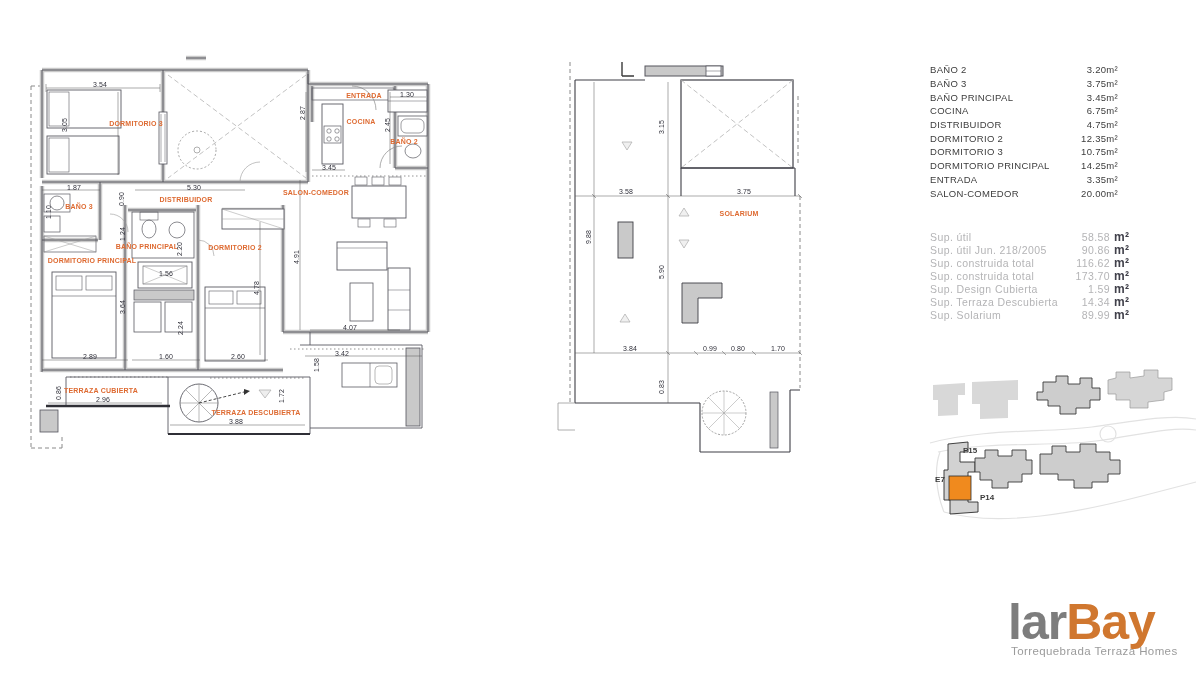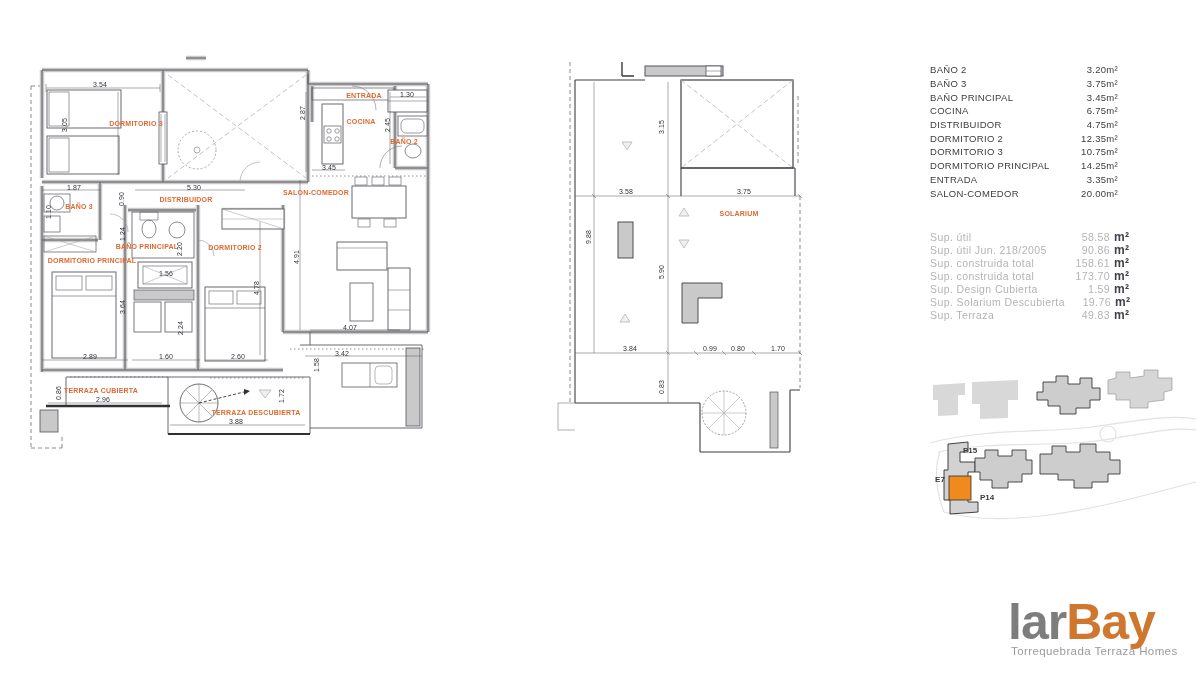--- a/index.html
+++ b/index.html
@@ -368,45 +368,45 @@
       </div>
 
       <div class="srow">
         <span class="slabel">Sup. útil  Jun. 218/2005</span>
         <span class="sval">90.86</span>
         <span class="sunit">m²</span>
       </div>
 
       <div class="srow">
         <span class="slabel">Sup. construida total</span>
-        <span class="sval">158.61</span>
+        <span class="sval">116.62</span>
         <span class="sunit">m²</span>
       </div>
 
       <div class="srow">
         <span class="slabel">Sup. construida total</span>
         <span class="sval">173.70</span>
         <span class="sunit">m²</span>
       </div>
 
       <div class="srow">
         <span class="slabel">Sup. Design Cubierta</span>
         <span class="sval">1.59</span>
         <span class="sunit">m²</span>
       </div>
 
       <div class="srow">
-        <span class="slabel">Sup. Solarium Descubierta</span>
-        <span class="sval">19.76</span>
-        <span class="sunit">m²</span>
-      </div>
-
-      <div class="srow">
-        <span class="slabel">Sup. Terraza</span>
-        <span class="sval">49.83</span>
+        <span class="slabel">Sup. Terraza Descubierta</span>
+        <span class="sval">14.34</span>
+        <span class="sunit">m²</span>
+      </div>
+
+      <div class="srow">
+        <span class="slabel">Sup. Solarium</span>
+        <span class="sval">89.99</span>
         <span class="sunit">m²</span>
       </div>
     </div>
 
   <div class="logo">
     <div class="logo-line"><span class="logo-lar">lar</span><span class="logo-bay">Bay</span></div>
     <div class="logo-tag">Torrequebrada Terraza Homes</div>
   </div>
 
 </div>

